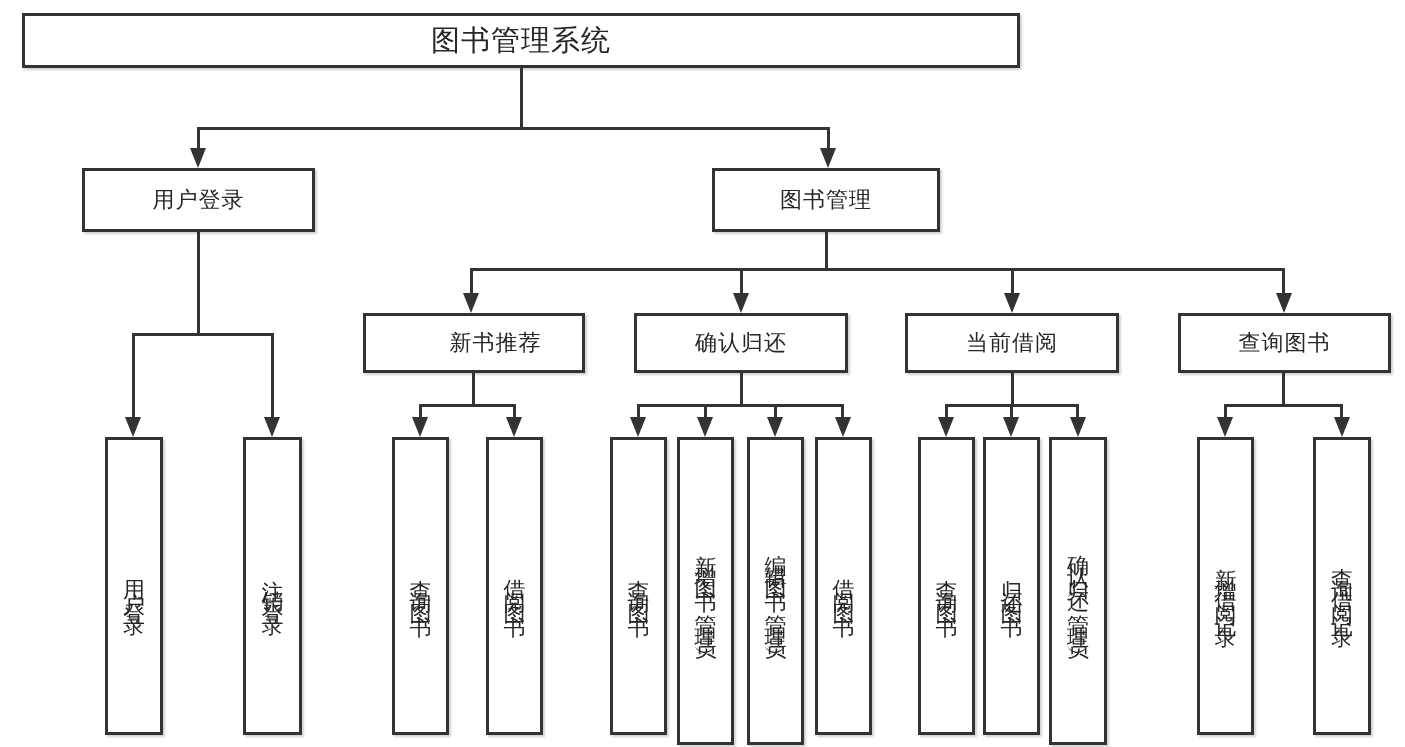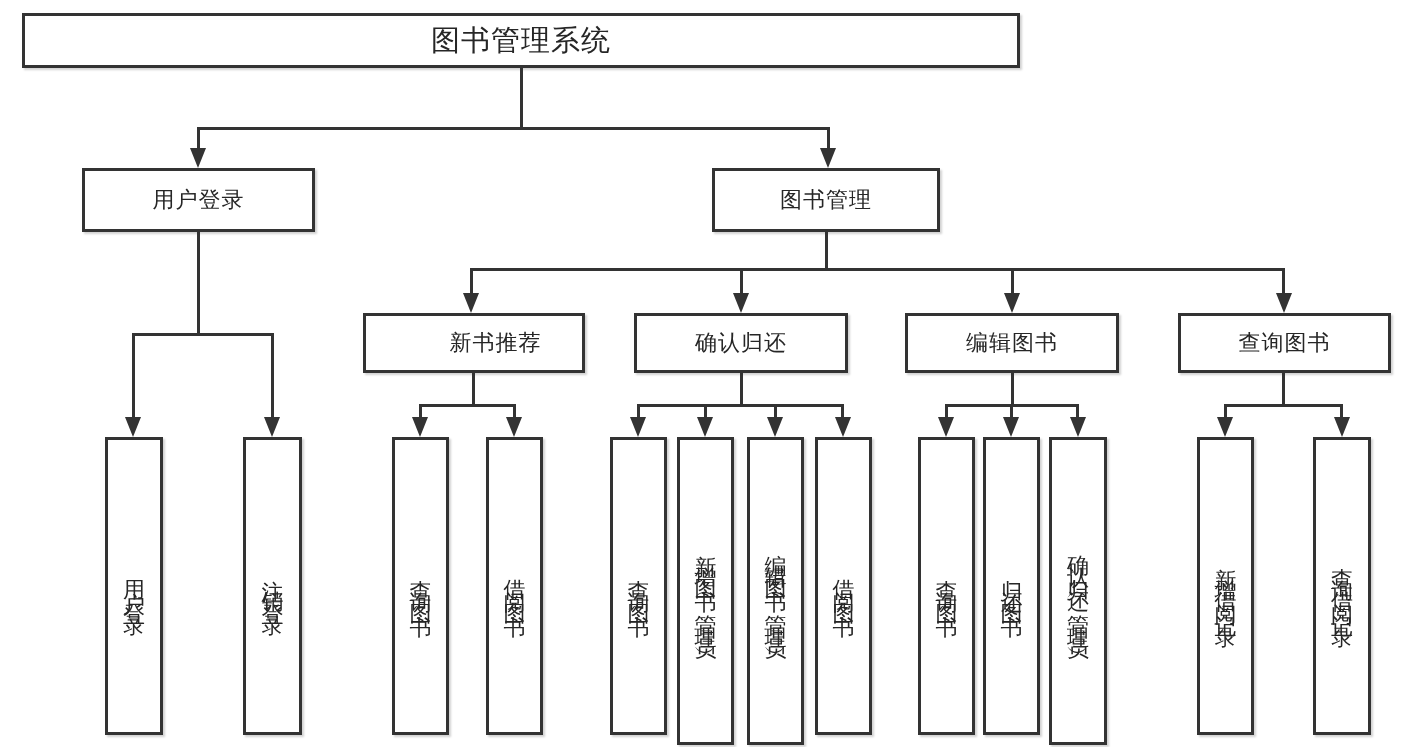--- a/index.html
+++ b/index.html
@@ -77,21 +77,21 @@
     <div class="arrowhead" style="left:1276px;top:293px;"></div>
   </div>
 
   <div class="box" style="left:363px;top:313px;width:222px;height:60px;padding-left:43px;">
     <span class="hlabel">新书推荐</span>
   </div>
   <div class="box" style="left:634px;top:313px;width:214px;height:60px;">
     <span class="hlabel">确认归还</span>
   </div>
   <div class="box" style="left:905px;top:313px;width:214px;height:60px;">
-    <span class="hlabel">编辑图书</span>
+    <span class="hlabel">当前借阅</span>
   </div>
   <div class="box" style="left:1178px;top:313px;width:213px;height:60px;">
     <span class="hlabel">查询图书</span>
   </div>
 
   <div>
     <div class="vline" style="left:472px;top:373px;height:34px;"></div>
     <div class="hline" style="left:419px;top:404px;width:96px;"></div>
     <div class="vline" style="left:419px;top:404px;height:15px;"></div>
     <div class="arrowhead" style="left:412px;top:417px;"></div>

